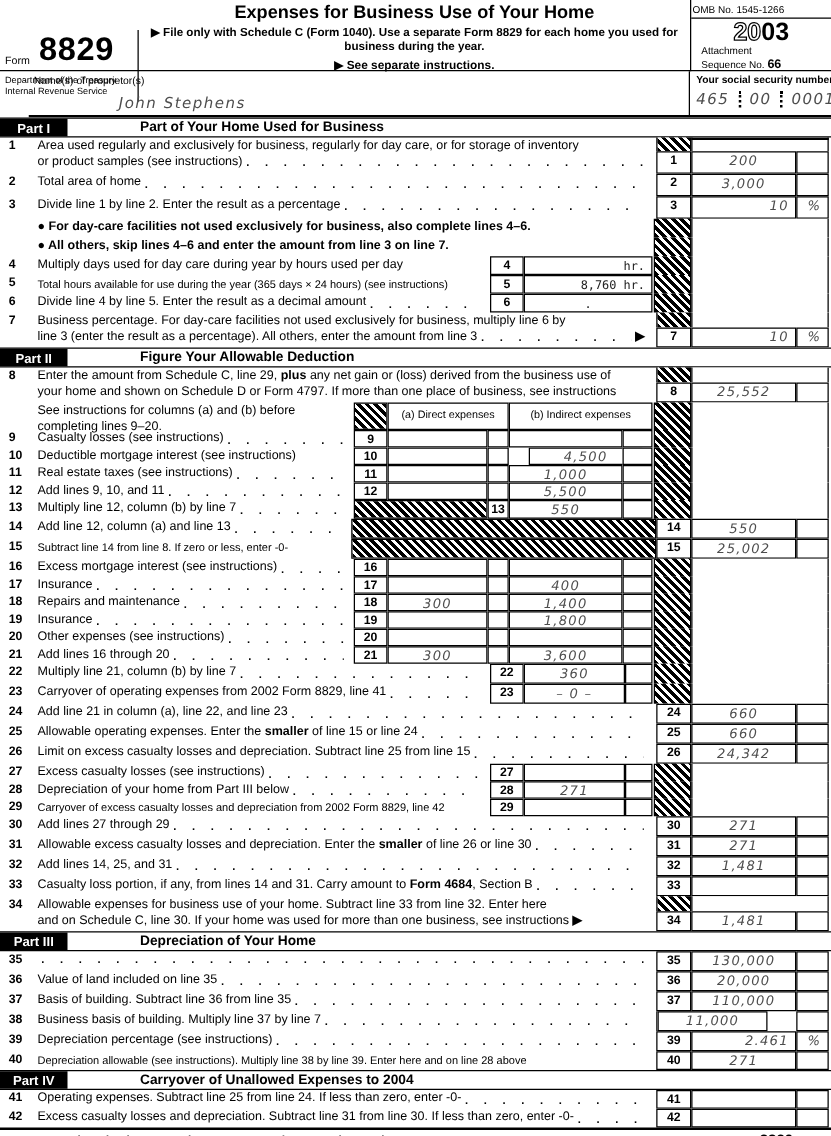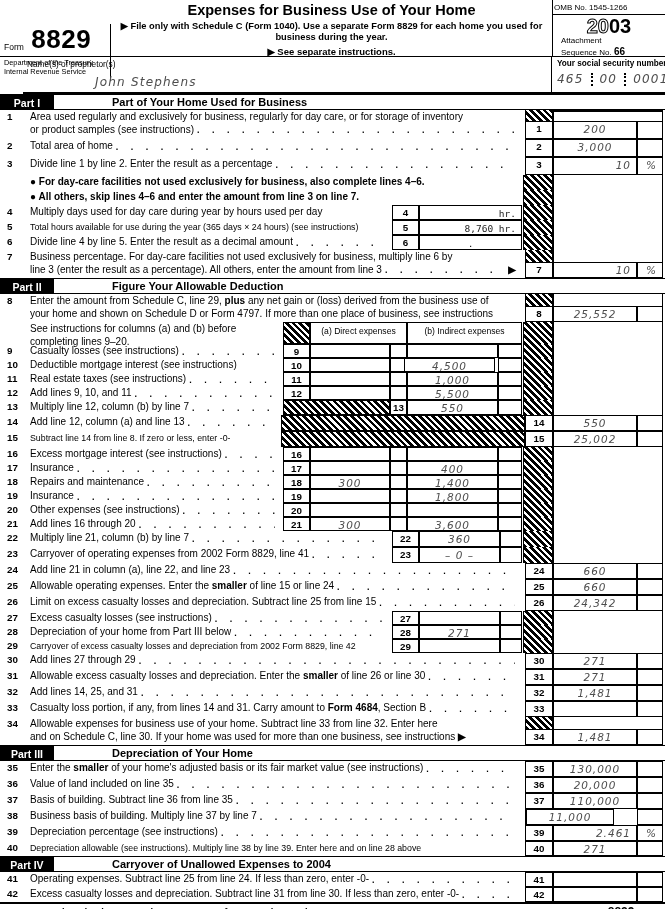--- a/index.html
+++ b/index.html
@@ -292,21 +292,21 @@
       <div class="frow" style="height: 14px;">
         <div class="lineno">10</div>
         <div class="lbl" style="width: 248px;">
           <div class="tl">
             <div class="t">Deductible mortgage interest (see instructions)</div>
           </div>
         </div>
         <div class="cell bno" style="left: 283px; top: 0px; width: 27px; height: 14px;">10</div>
         <div class="cell val" style="left: 310px; top: 0px; width: 80px; height: 14px;"></div>
         <div class="cell" style="left: 390px; top: 0px; width: 17px; height: 14px;"></div>
-        <div class="cell val" style="left: 404px; top: 0px; width: 91px; height: 14px;">4,500</div>
+        <div class="cell val" style="left: 423px; top: 0px; width: 91px; height: 14px;">4,500</div>
         <div class="cell" style="left: 498px; top: 0px; width: 24px; height: 14px;"></div>
         <div class="hatch vline" style="left: 523px; top: 0px; width: 30px; height: 14px;"></div>
         <div class="cell vline" style="left: 553px; top: 0px; width: 110px; height: 14px;"></div>
       </div>
       <div class="frow" style="height: 14px;">
         <div class="lineno">11</div>
         <div class="lbl" style="width: 248px;">
           <div class="tl">
             <div class="t">Real estate taxes (see instructions)</div>
             <div class="dots">. . . . . . . . . . . . . . . . . . . . . . . . . . . . . . . . . . . . . . . . . . . . . . . . . . . . . . . . . . . . . . . . . . . . . . . . . . . . . . . . . . . . . . . . . .</div>
@@ -642,21 +642,20 @@
         <div class="cell val" style="left: 637px; top: 12px; width: 26px; height: 16px;"></div>
       </div>
       <div class="partbar">
         <div class="partlabel">Part III</div>
         <div class="parttitle">Depreciation of Your Home</div>
       </div>
       <div class="frow" style="height: 16px;">
         <div class="lineno">35</div>
         <div class="lbl" style="width: 488px;">
           <div class="tl">
-            <div class="t">Enter the <b>smaller</b> of your home's adjusted basis or its fair market value (see instructions)</div>
             <div class="dots">. . . . . . . . . . . . . . . . . . . . . . . . . . . . . . . . . . . . . . . . . . . . . . . . . . . . . . . . . . . . . . . . . . . . . . . . . . . . . . . . . . . . . . . . . .</div>
           </div>
         </div>
         <div class="cell bno" style="left: 525px; top: 0px; width: 28px; height: 16px;">35</div>
         <div class="cell val" style="left: 553px; top: 0px; width: 84px; height: 16px;">130,000</div>
         <div class="cell val" style="left: 637px; top: 0px; width: 26px; height: 16px;"></div>
       </div>
       <div class="frow" style="height: 16px;">
         <div class="lineno">36</div>
         <div class="lbl" style="width: 488px;">

